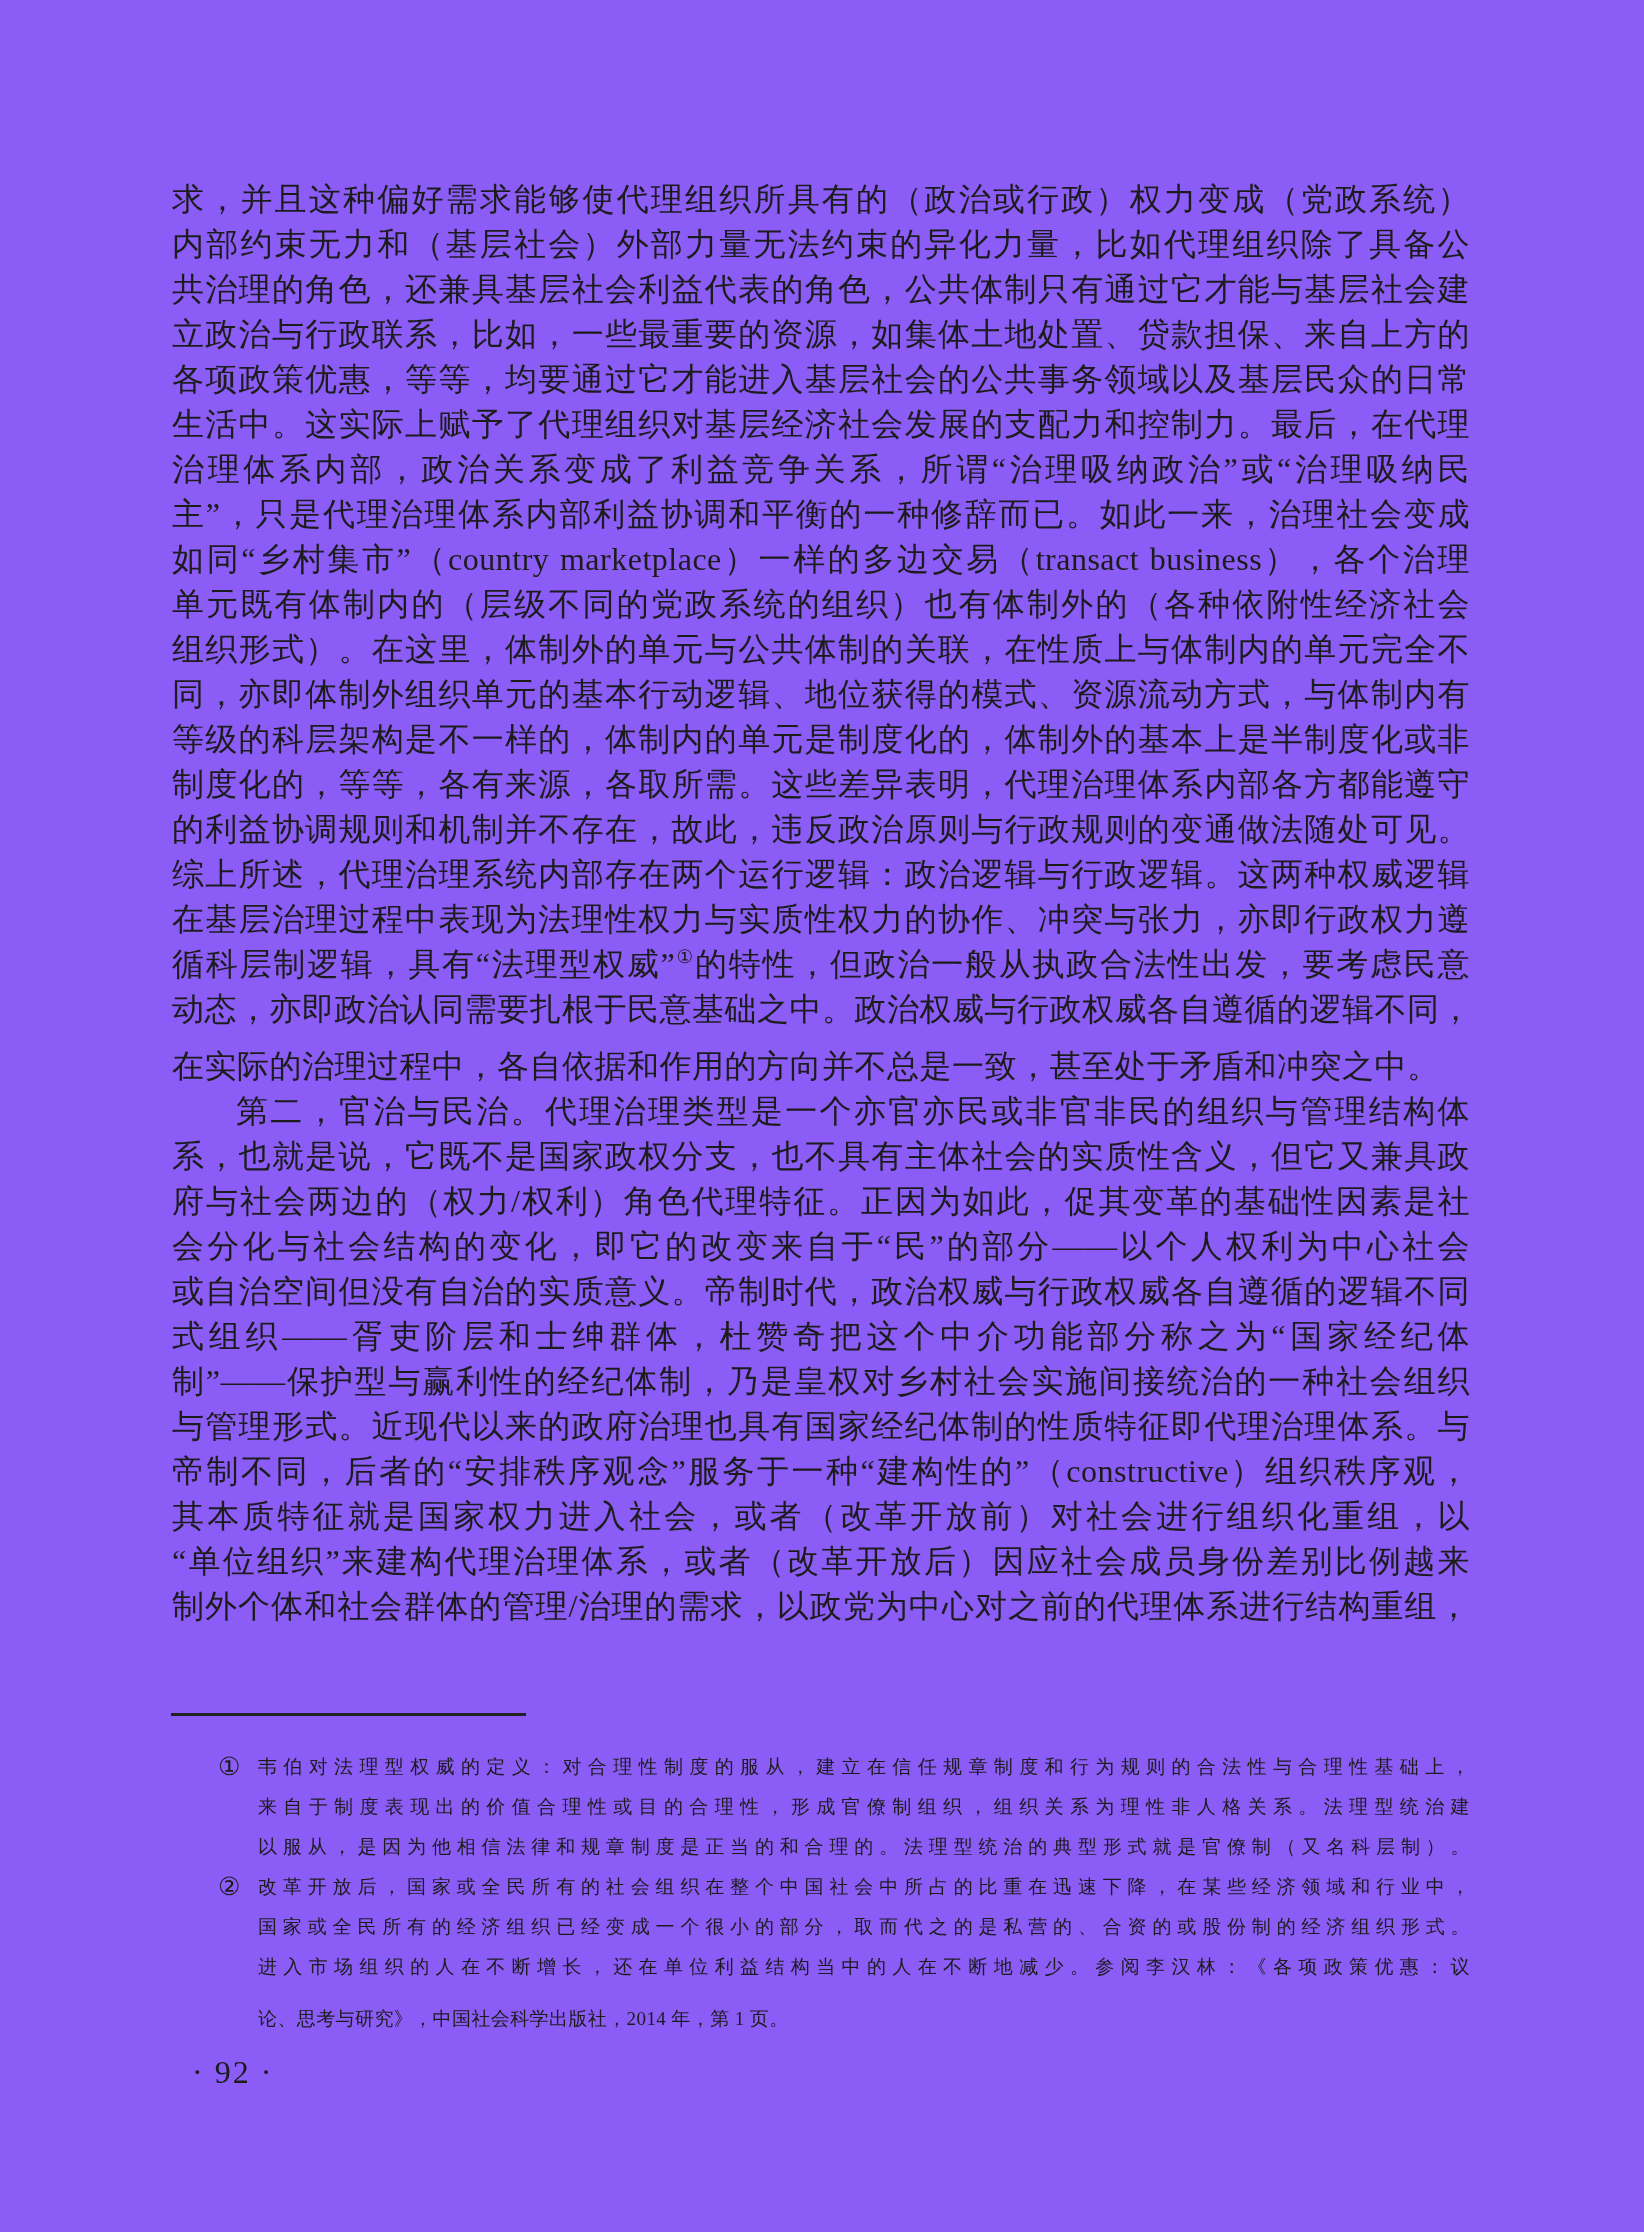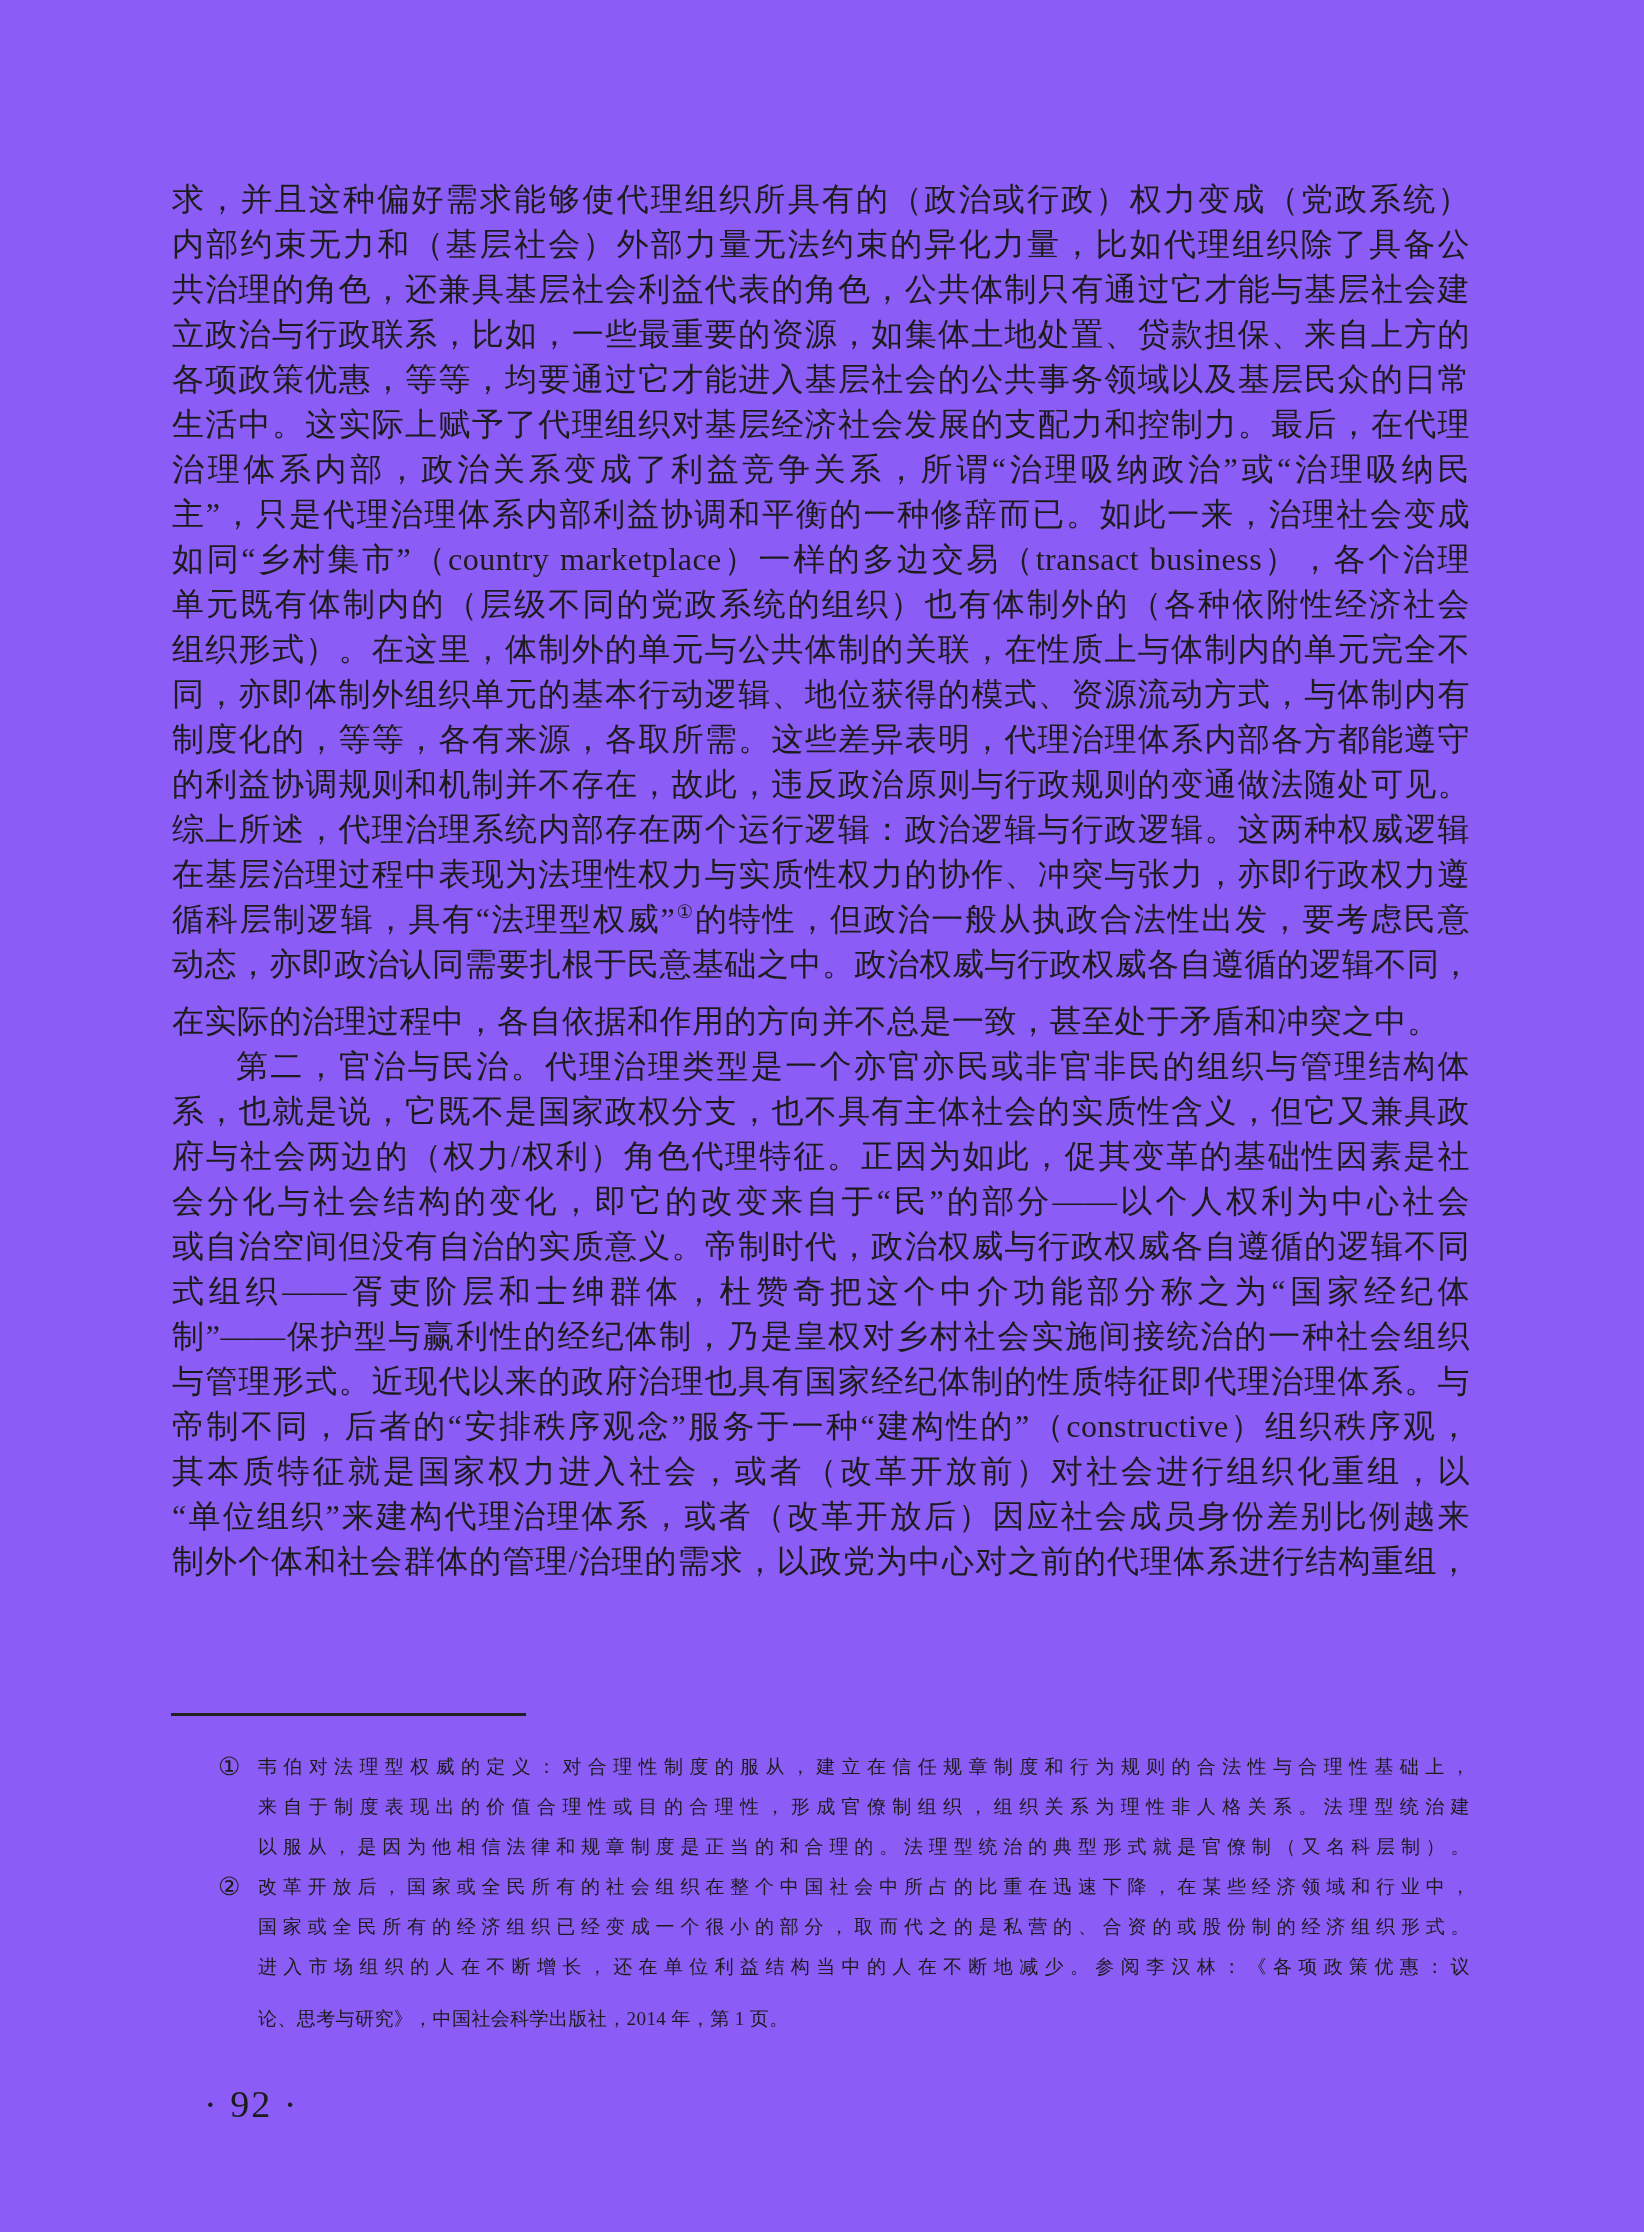--- a/index.html
+++ b/index.html
@@ -74,46 +74,46 @@
     line-height: 40px;
   }
   .fn-line {
     font-size: 19px;
     height: 40px;
     line-height: 40px;
     letter-spacing: 0.4px;
   }
   .page-number {
     position: absolute;
-    left: 204px;
+    left: 192px;
     top: 2052px;
-    font-size: 38px;
+    font-size: 32px;
     line-height: 40px;
     letter-spacing: 2px;
-    margin-top: 32px;
   }
 </style>
 </head>
 <body>
 
 <div class="page">
   <div class="body-text" id="body-text">
       <div>
         <div class="line body-line">求，并且这种偏好需求能够使代理组织所具有的（政治或行政）权力变成（党政系统）</div>
         <div class="line body-line">内部约束无力和（基层社会）外部力量无法约束的异化力量，比如代理组织除了具备公</div>
         <div class="line body-line">共治理的角色，还兼具基层社会利益代表的角色，公共体制只有通过它才能与基层社会建</div>
         <div class="line body-line">立政治与行政联系，比如，一些最重要的资源，如集体土地处置、贷款担保、来自上方的</div>
         <div class="line body-line">各项政策优惠，等等，均要通过它才能进入基层社会的公共事务领域以及基层民众的日常</div>
         <div class="line body-line">生活中。这实际上赋予了代理组织对基层经济社会发展的支配力和控制力。最后，在代理</div>
         <div class="line body-line">治理体系内部，政治关系变成了利益竞争关系，所谓“治理吸纳政治”或“治理吸纳民</div>
         <div class="line body-line">主”，只是代理治理体系内部利益协调和平衡的一种修辞而已。如此一来，治理社会变成</div>
         <div class="line body-line">如同“乡村集市”（country marketplace）一样的多边交易（transact business），各个治理</div>
         <div class="line body-line">单元既有体制内的（层级不同的党政系统的组织）也有体制外的（各种依附性经济社会</div>
         <div class="line body-line">组织形式）。在这里，体制外的单元与公共体制的关联，在性质上与体制内的单元完全不</div>
         <div class="line body-line">同，亦即体制外组织单元的基本行动逻辑、地位获得的模式、资源流动方式，与体制内有</div>
+        <div class="line body-line">等级的科层架构是不一样的，体制内的单元是制度化的，体制外的基本上是半制度化或非</div>
         <div class="line body-line">制度化的，等等，各有来源，各取所需。这些差异表明，代理治理体系内部各方都能遵守</div>
         <div class="line body-line">的利益协调规则和机制并不存在，故此，违反政治原则与行政规则的变通做法随处可见。</div>
         <div class="line body-line">综上所述，代理治理系统内部存在两个运行逻辑：政治逻辑与行政逻辑。这两种权威逻辑</div>
         <div class="line body-line">在基层治理过程中表现为法理性权力与实质性权力的协作、冲突与张力，亦即行政权力遵</div>
         <div class="line body-line">循科层制逻辑，具有“法理型权威”<sup>①</sup>的特性，但政治一般从执政合法性出发，要考虑民意</div>
         <div class="line body-line">动态，亦即政治认同需要扎根于民意基础之中。政治权威与行政权威各自遵循的逻辑不同，</div>
         <div class="line body-line last-left">在实际的治理过程中，各自依据和作用的方向并不总是一致，甚至处于矛盾和冲突之中。</div>
       </div>
       <div>
         <div class="line body-line indent">第二，官治与民治。代理治理类型是一个亦官亦民或非官非民的组织与管理结构体</div>

